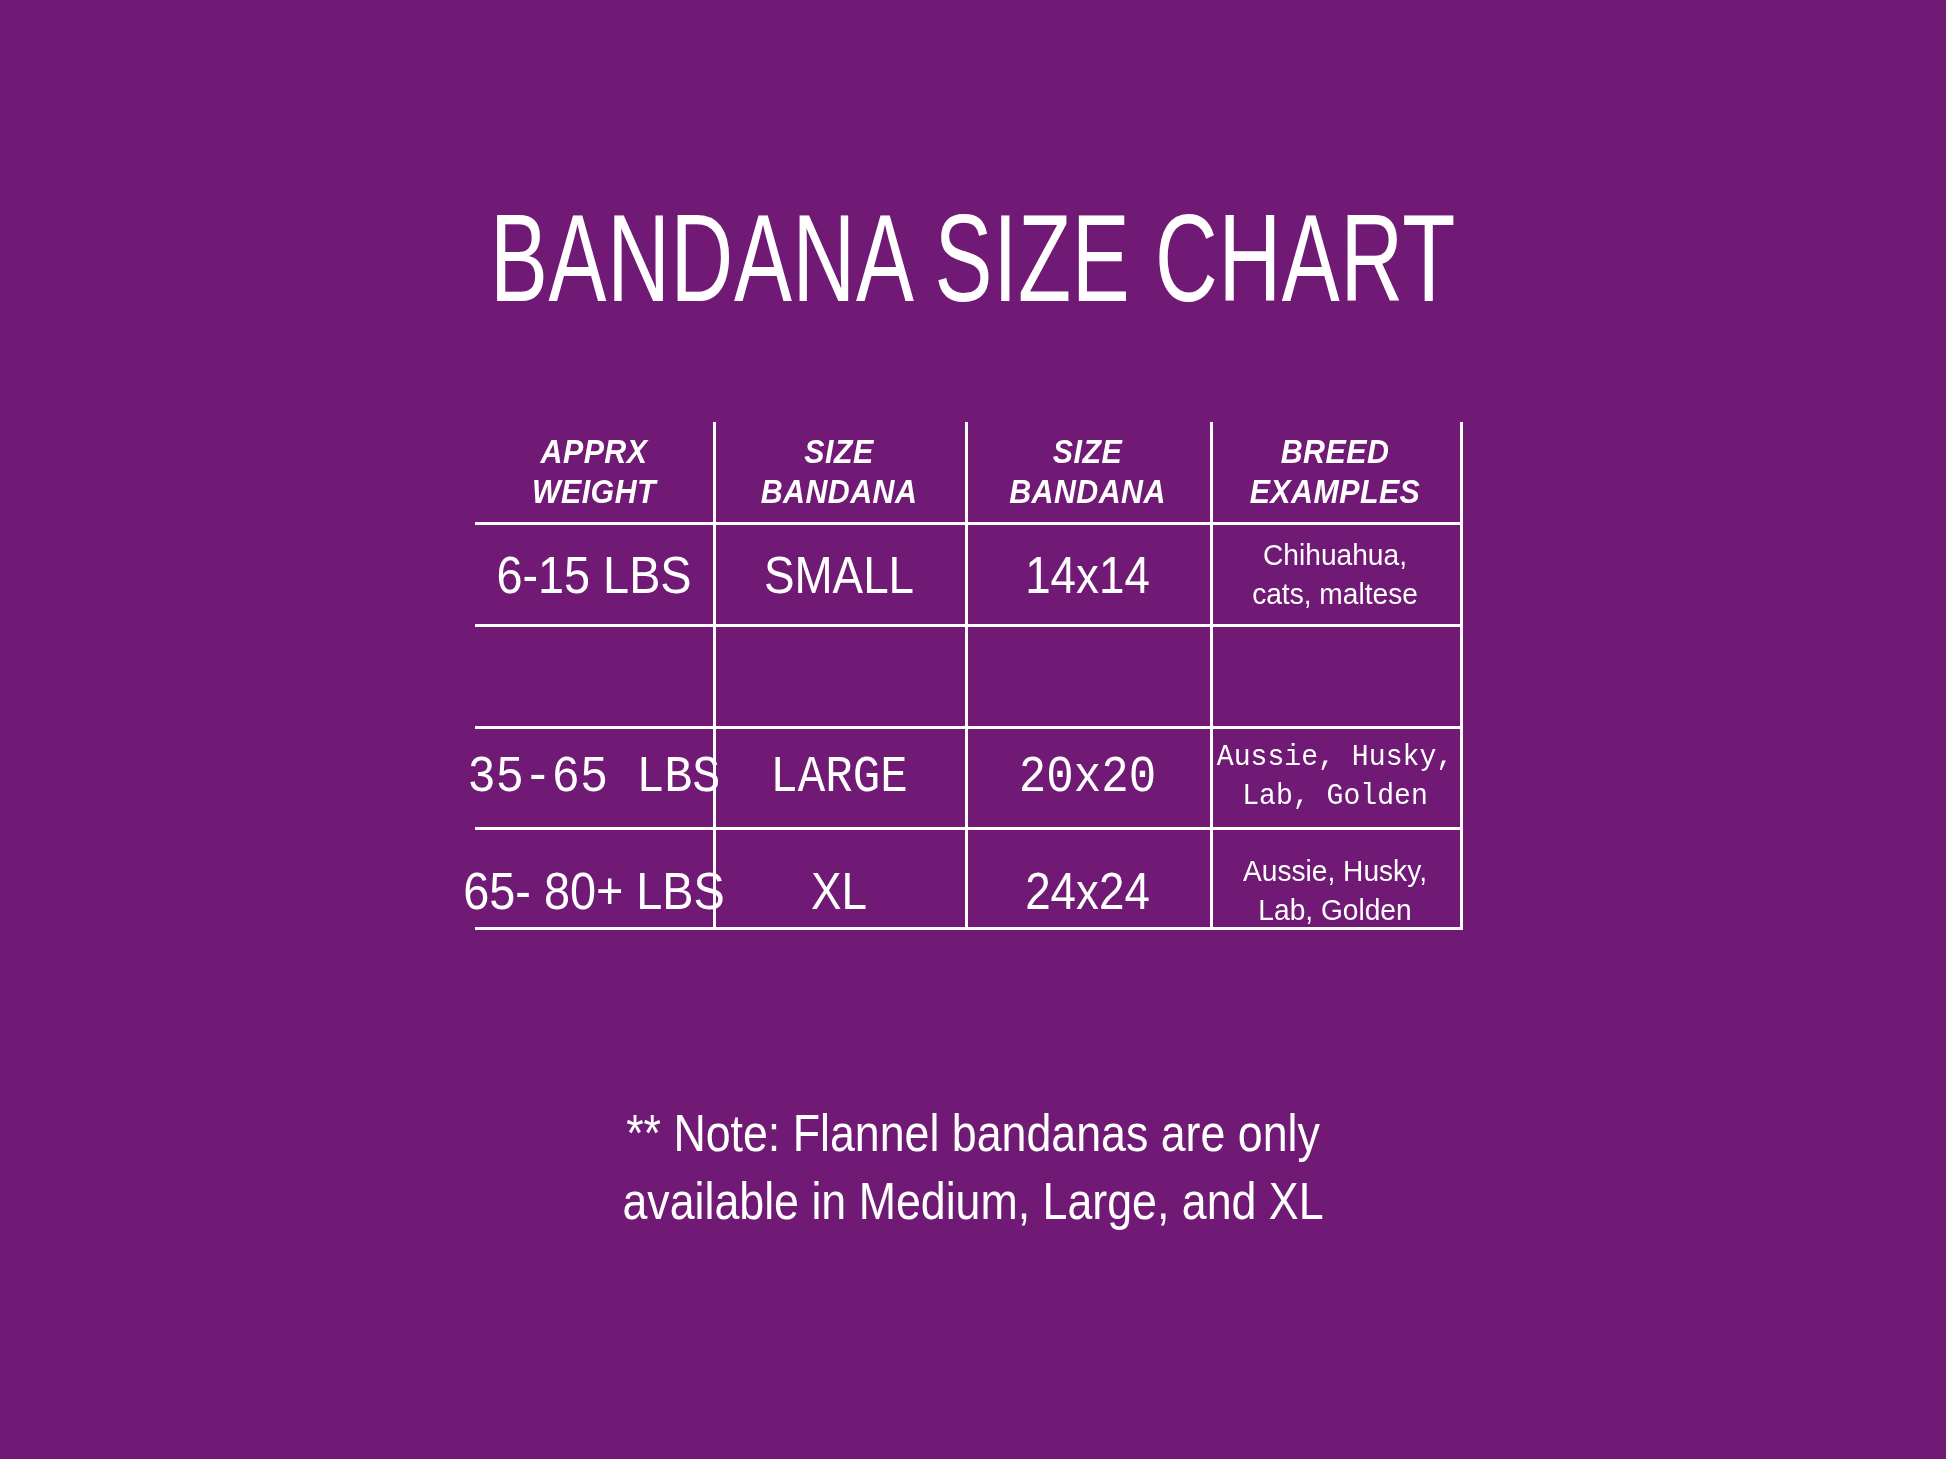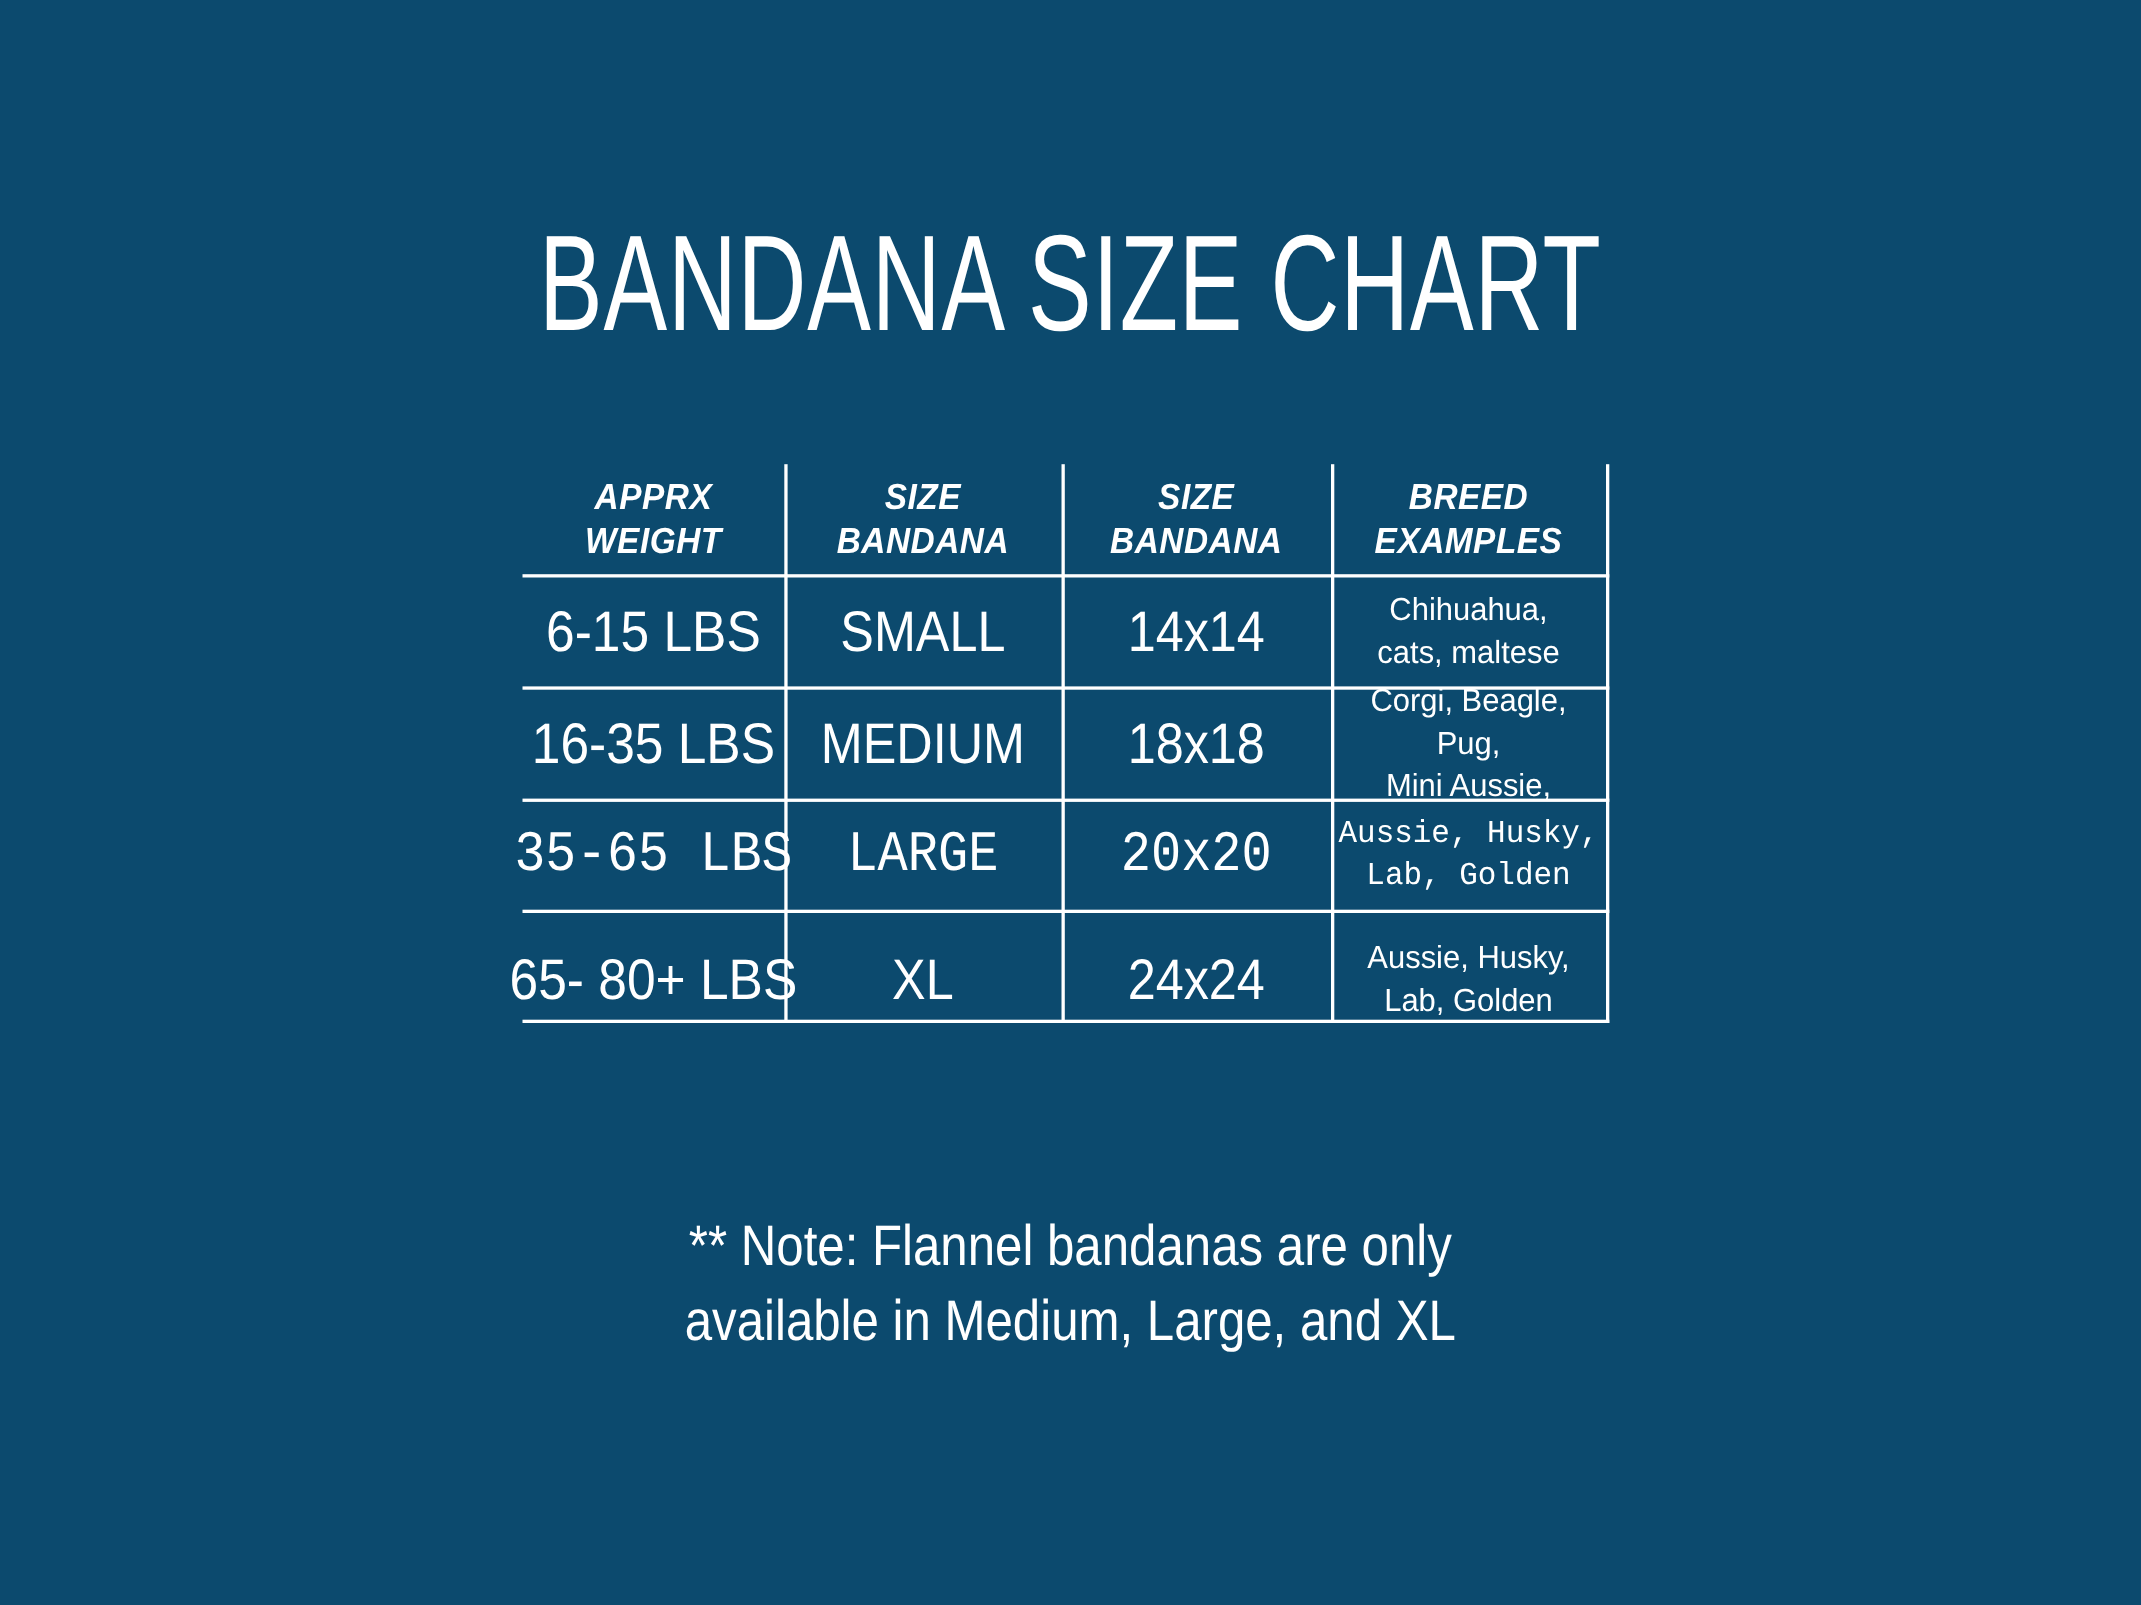--- a/index.html
+++ b/index.html
@@ -13,21 +13,21 @@
     background: #5a8a78;
     font-family: "Liberation Sans", sans-serif;
     overflow: hidden;
     position: relative;
     -webkit-font-smoothing: antialiased;
   }
 
   .page {
     position: absolute;
     inset: 0;
-    background: #0c4a6e;
+    background: #701a75;
   }
 
   
   .title {
     position: absolute;
     left: 0;
     right: 0;
     top: 196px;
     text-align: center;
     color: #ffffff;
@@ -202,27 +202,20 @@
     </div>
 
     <div class="row r1">
       <div class="cell c0 wcell">6-15 LBS</div>
       <div class="cell c1 scell">SMALL</div>
       <div class="cell c2 scell">14x14</div>
       <div class="cell c3 bcell">Chihuahua,
 cats, maltese</div>
     </div>
 
-    <div class="row r2">
-      <div class="cell c0 wcell">16-35 LBS</div>
-      <div class="cell c1 scell">MEDIUM</div>
-      <div class="cell c2 scell">18x18</div>
-      <div class="cell c3 bcell">Corgi, Beagle, Pug,
-Mini Aussie,</div>
-    </div>
 
     <div class="row r3">
       <div class="cell c0 wcell">35-65 LBS</div>
       <div class="cell c1 scell">LARGE</div>
       <div class="cell c2 scell">20x20</div>
       <div class="cell c3 bcell">Aussie, Husky,
 Lab, Golden</div>
     </div>
 
     <div class="row r4">

